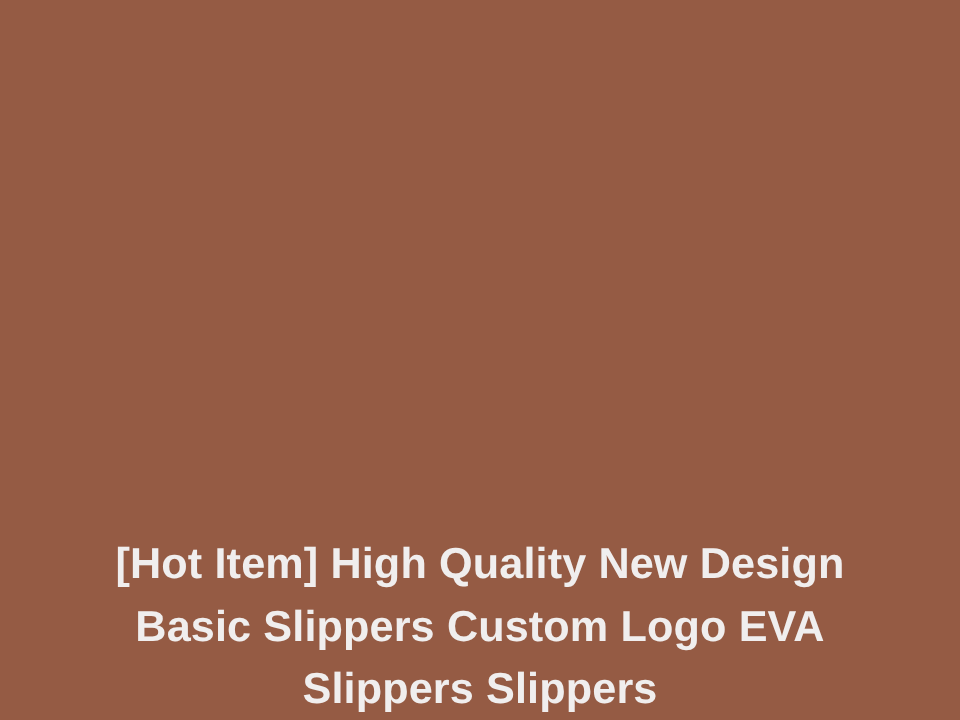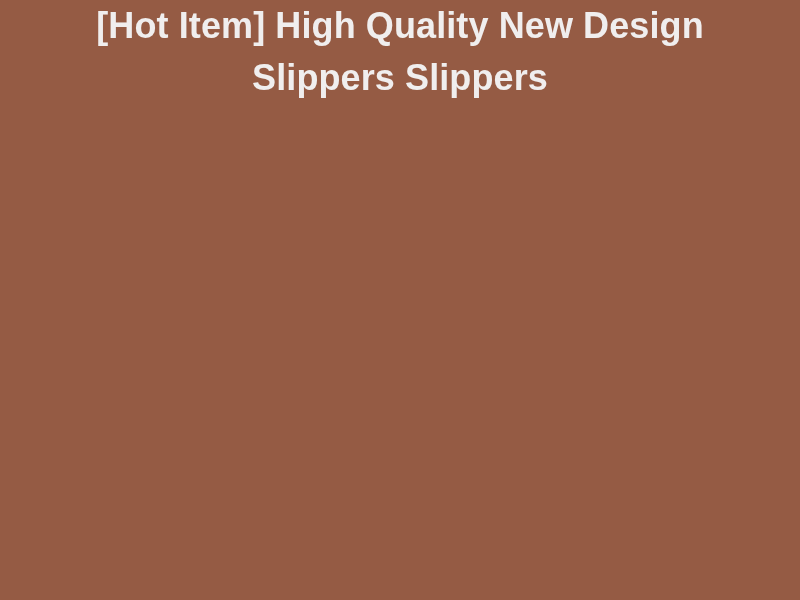--- a/index.html
+++ b/index.html
@@ -14,21 +14,21 @@
     font-family: "Liberation Sans", sans-serif;
   }
 
   .placeholder-card {
     position: relative;
     box-sizing: border-box;
     width: 800px;
     height: 600px;
     background: #955B44;
     display: flex;
-    align-items: flex-start;
+    align-items: flex-end;
     justify-content: center;
   }
 
   .title-block {
     width: 700px;
     margin: 0;
     padding: 0;
     text-align: center;
     color: #F0EEEE;
     font-family: "Liberation Sans", sans-serif;
@@ -44,16 +44,17 @@
     display: block;
   }
 </style>
 </head>
 <body>
 
 <div class="placeholder-card">
 
   <h1 class="title-block">
     <span class="line">[Hot Item] High Quality New Design</span>
+    <span class="line">Basic Slippers Custom Logo EVA</span>
     <span class="line">Slippers Slippers</span>
   </h1>
 
 </div>
 
 </body></html>

